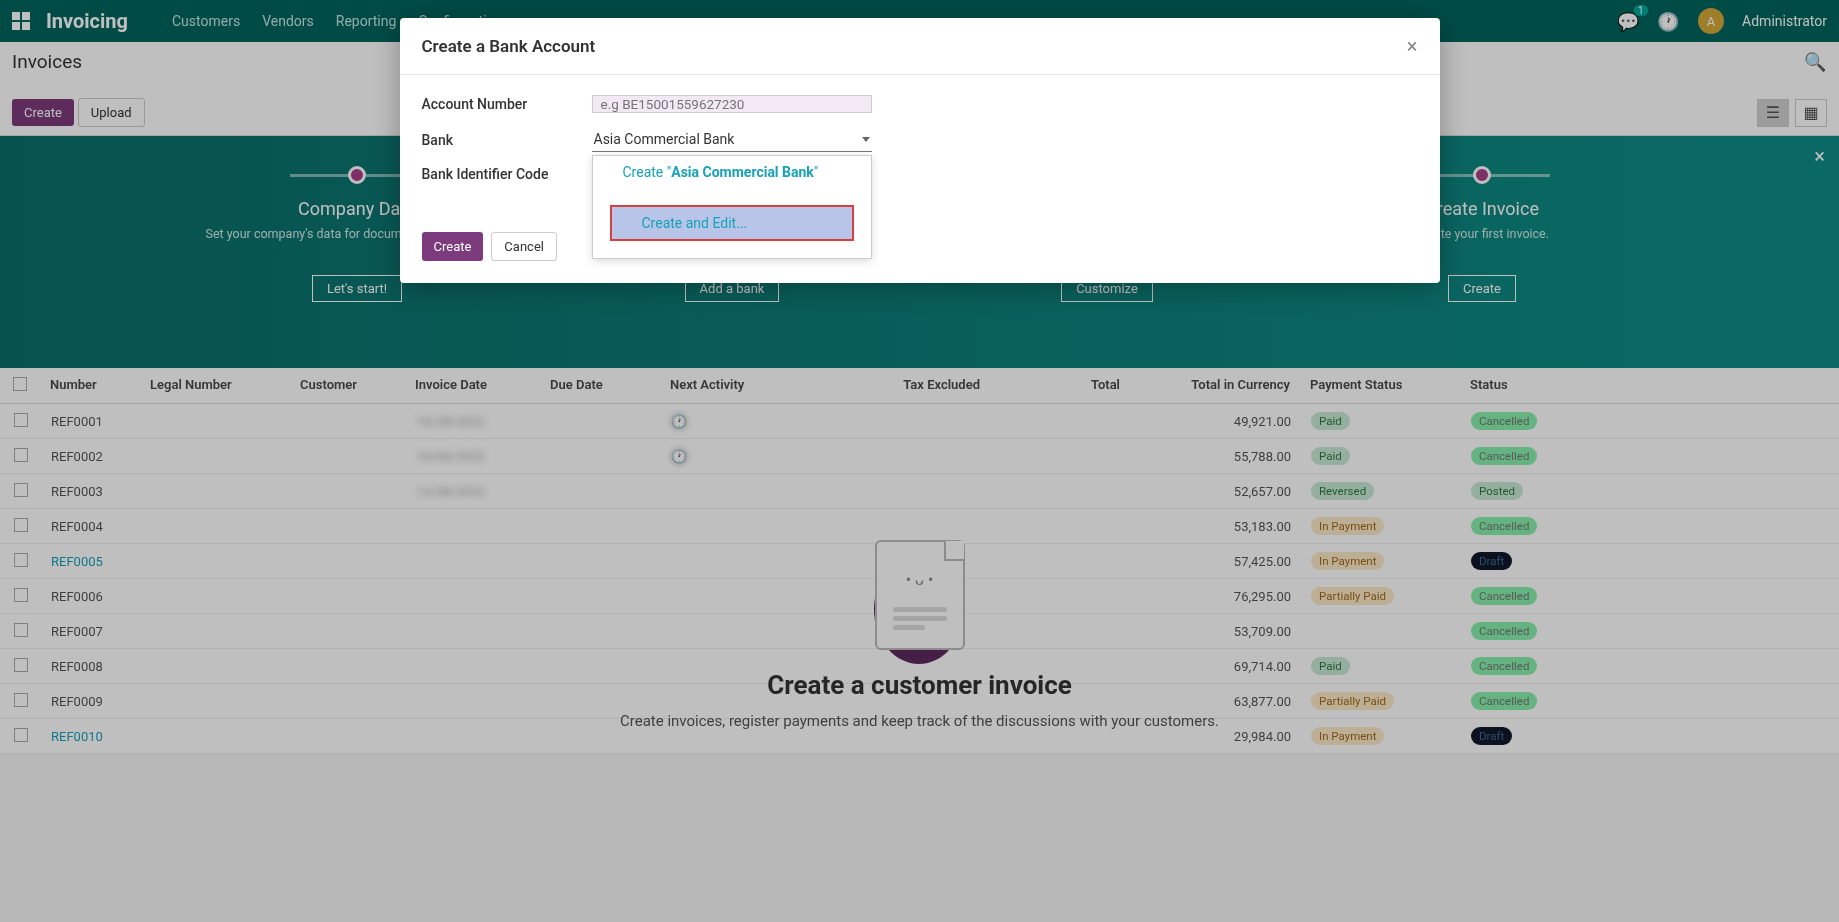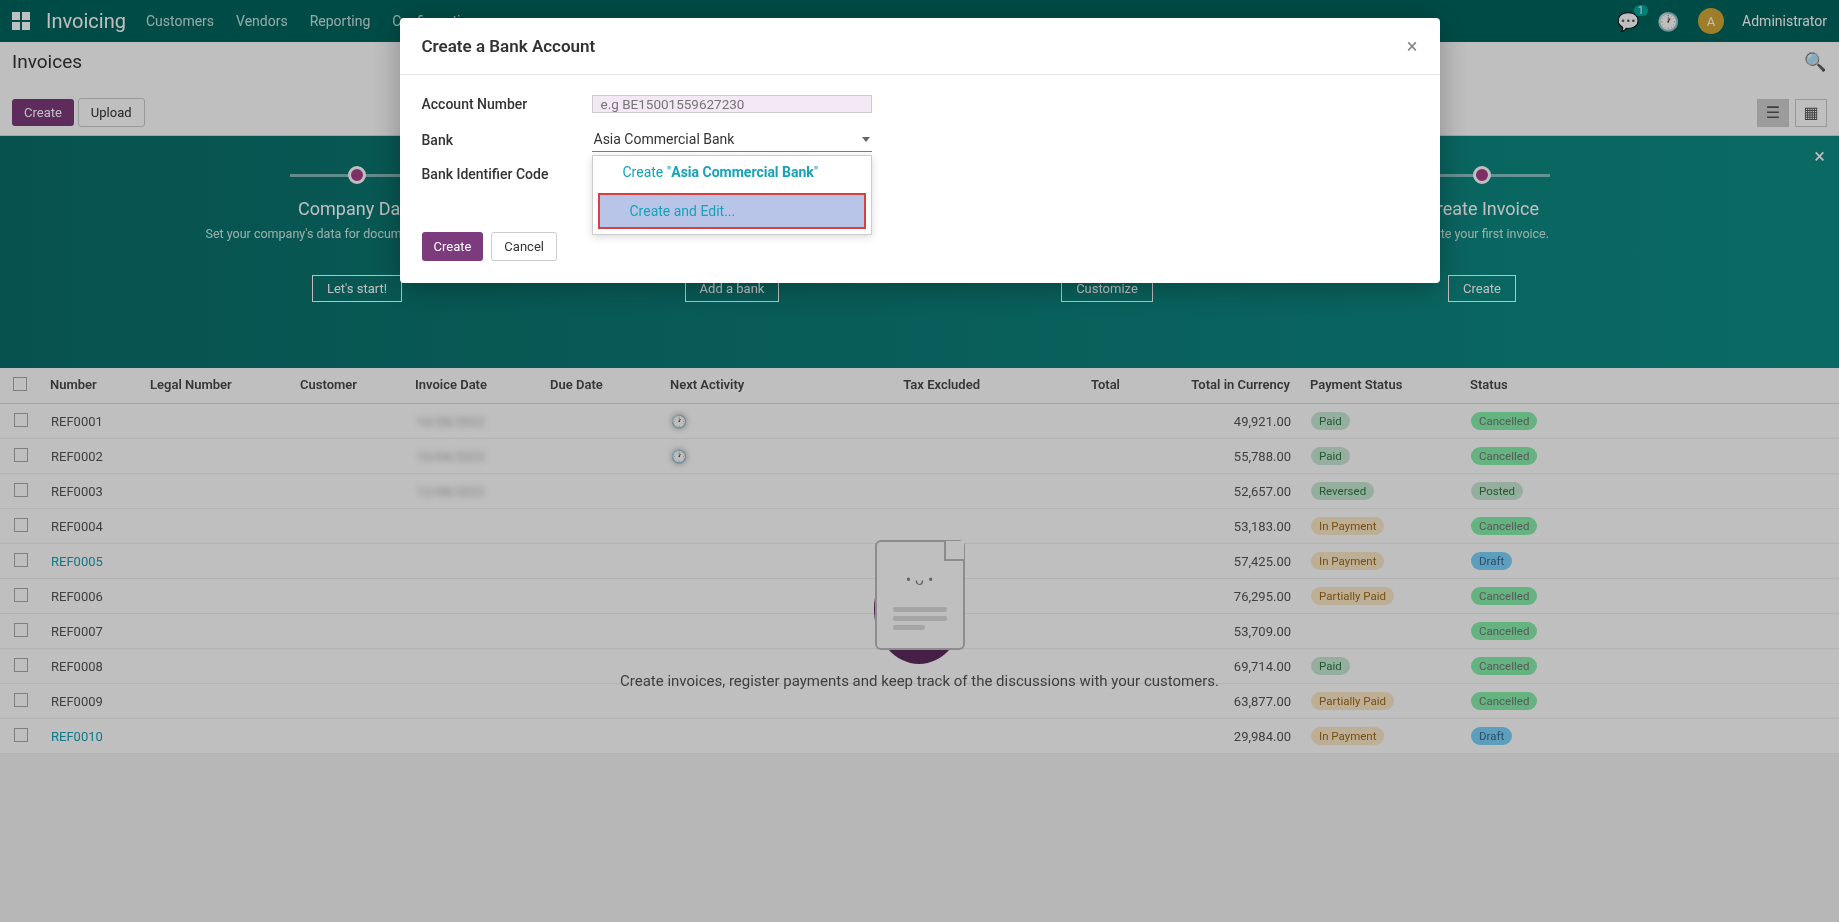--- a/index.html
+++ b/index.html
@@ -1,21 +1,21 @@
 <!DOCTYPE html>
 <html><head>
 <meta charset="utf-8">
 <style>
 * { box-sizing: border-box; margin: 0; padding: 0; font-family: -apple-system, BlinkMacSystemFont, "Segoe UI", Roboto, sans-serif; }
 body { background: #f5f5f5; overflow-x: hidden; }
 
 .topbar { background: #00655e; color: #fff; height: 42px; display: flex; align-items: center; padding: 0 12px; }
 .apps-icon { display: grid; grid-template-columns: repeat(2,8px); grid-template-rows: repeat(2,8px); gap: 2px; margin-right: 16px; cursor: pointer; }
 .apps-icon span { background: #fff; width: 8px; height: 8px; }
-.brand { font-size: 20px; color: #fff; margin-right: 20px; }
+.brand { font-size: 20px; color: #fff; margin-right: 44px; font-weight: bold; }
 .nav-item { color: #c5e3e0; font-size: 14px; margin-right: 22px; cursor: pointer; }
 .topbar-right { margin-left: auto; display: flex; align-items: center; gap: 18px; }
 .msg-icon { position: relative; color: #fff; font-size: 18px; cursor:pointer; }
 .msg-badge { position:absolute; top:-6px; right:-8px; background:#00a99d; color:#fff; font-size:10px; border-radius:8px; padding:0 4px; }
 .clock-icon { color:#fff; font-size:18px; cursor:pointer; }
 .avatar { width:26px; height:26px; border-radius:50%; background:#d4a939; color:#fff; display:flex; align-items:center; justify-content:center; font-size:13px; }
 .username { color:#fff; font-size:14px; }
 
 .controlbar { background:#fff; height:94px; padding:8px 12px; display:flex; flex-direction:column; justify-content:space-between; border-bottom:1px solid #ddd; }
 .controlbar-top { display:flex; justify-content:space-between; align-items:center; }
@@ -55,21 +55,21 @@
 .c-pstatus { width:160px; }
 .c-status { width:100px; }
 .trow { display:flex; border-bottom:1px solid #eee; font-size:13px; color:#555; padding:8px 1px; align-items:center; }
 .trow .link { color:#17a2b8; }
 .badge { display:inline-block; padding:2px 8px; border-radius:10px; font-size:11.5px; }
 .bg-paid { background:#c8e8d4; color:#2b7a3f; }
 .bg-reversed { background:#c8e8d4; color:#2b7a3f; }
 .bg-inpay { background:#fce8c8; color:#a06a1a; }
 .bg-partial { background:#fce8c8; color:#a06a1a; }
 .bg-posted { background:#c8e8d4; color:#2b7a3f; }
-.bg-draft { background:#7dd3fc; color:#3a6a8f; }
+.bg-draft { background:#0f172a; color:#3a6a8f; }
 .bg-cancelled { background:#86efac; color:#777; }
 .checkbox { width:14px; height:14px; border:1px solid #aaa; display:inline-block; }
 .activity-clock { color:#888; margin-right:4px; }
 .blur { color:transparent; text-shadow:0 0 6px rgba(0,0,0,.35); }
 
 .empty-state { position:absolute; left:50%; transform:translateX(-50%); top:520px; text-align:center; width:700px; }
 .doc-illus { width:120px; height:140px; margin:0 auto 10px; position:relative; }
 .doc-paper { width:90px; height:110px; background:#fff; border:2px solid #bbb; border-radius:6px; position:absolute; left:15px; top:20px; }
 .doc-face { position:absolute; top:28px; left:0; right:0; text-align:center; color:#888; font-size:16px; }
 .doc-lines { position:absolute; bottom:14px; left:16px; right:16px; }
@@ -87,21 +87,21 @@
 .modal-body { padding:20px 22px 22px; }
 .form-row { display:flex; align-items:center; margin-bottom:14px; }
 .form-label { width:170px; font-size:14px; color:#333; font-weight:500; }
 .form-input { flex:0 0 280px; border:1px solid #ccc; background:#f3e9f5; padding:0 8px; font-size:13.5px; color:#555; }
 .form-select { flex:0 0 280px; position:relative; }
 .sel-display { border-bottom:1px solid #7c7c7c; padding:4px 2px; font-size:14px; color:#333; display:flex; justify-content:space-between; align-items:center; cursor:pointer; }
 .dropdown { position:absolute; top:28px; left:0; right:0; background:#fff; border:1px solid #ccc; box-shadow:0 2px 8px rgba(0,0,0,.15); z-index:10; }
 .dd-item { padding:8px 30px; font-size:14px; cursor:pointer; }
 .dd-create { color:#17a2b8; }
 .dd-create strong { font-weight:700; }
-.dd-edit { color:#17a2b8; background:#b8c5e8; border:2px solid #d84040; margin:5px; }
+.dd-edit { color:#17a2b8; background:#b8c5e8; border:2px solid #d84040; margin:17px; }
 .modal-foot { padding:14px 22px 22px; display:flex; gap:8px; }
 .caret-down { border-left:4px solid transparent; border-right:4px solid transparent; border-top:5px solid #666; display:inline-block; }
 </style>
 </head>
 <body>
 
 <div class="topbar">
   <div class="apps-icon">
       <span></span>
       <span></span>
@@ -334,20 +334,21 @@
     <div class="doc-paper">
       <div class="doc-fold"></div>
       <div class="doc-face">• ᴗ •</div>
       <div class="doc-lines">
           <div></div>
           <div></div>
           <div style="width:60%"></div>
         </div>
     </div>
   </div>
+  <div class="empty-title">Create a customer invoice</div>
   <div class="empty-desc">Create invoices, register payments and keep track of the discussions with your customers.</div>
 </div>
 
 <div class="overlay"></div>
 <div class="modal">
   <div class="modal-head">
     <div class="modal-title">Create a Bank Account</div>
     <div class="modal-close">×</div>
   </div>
   <div class="modal-body">

